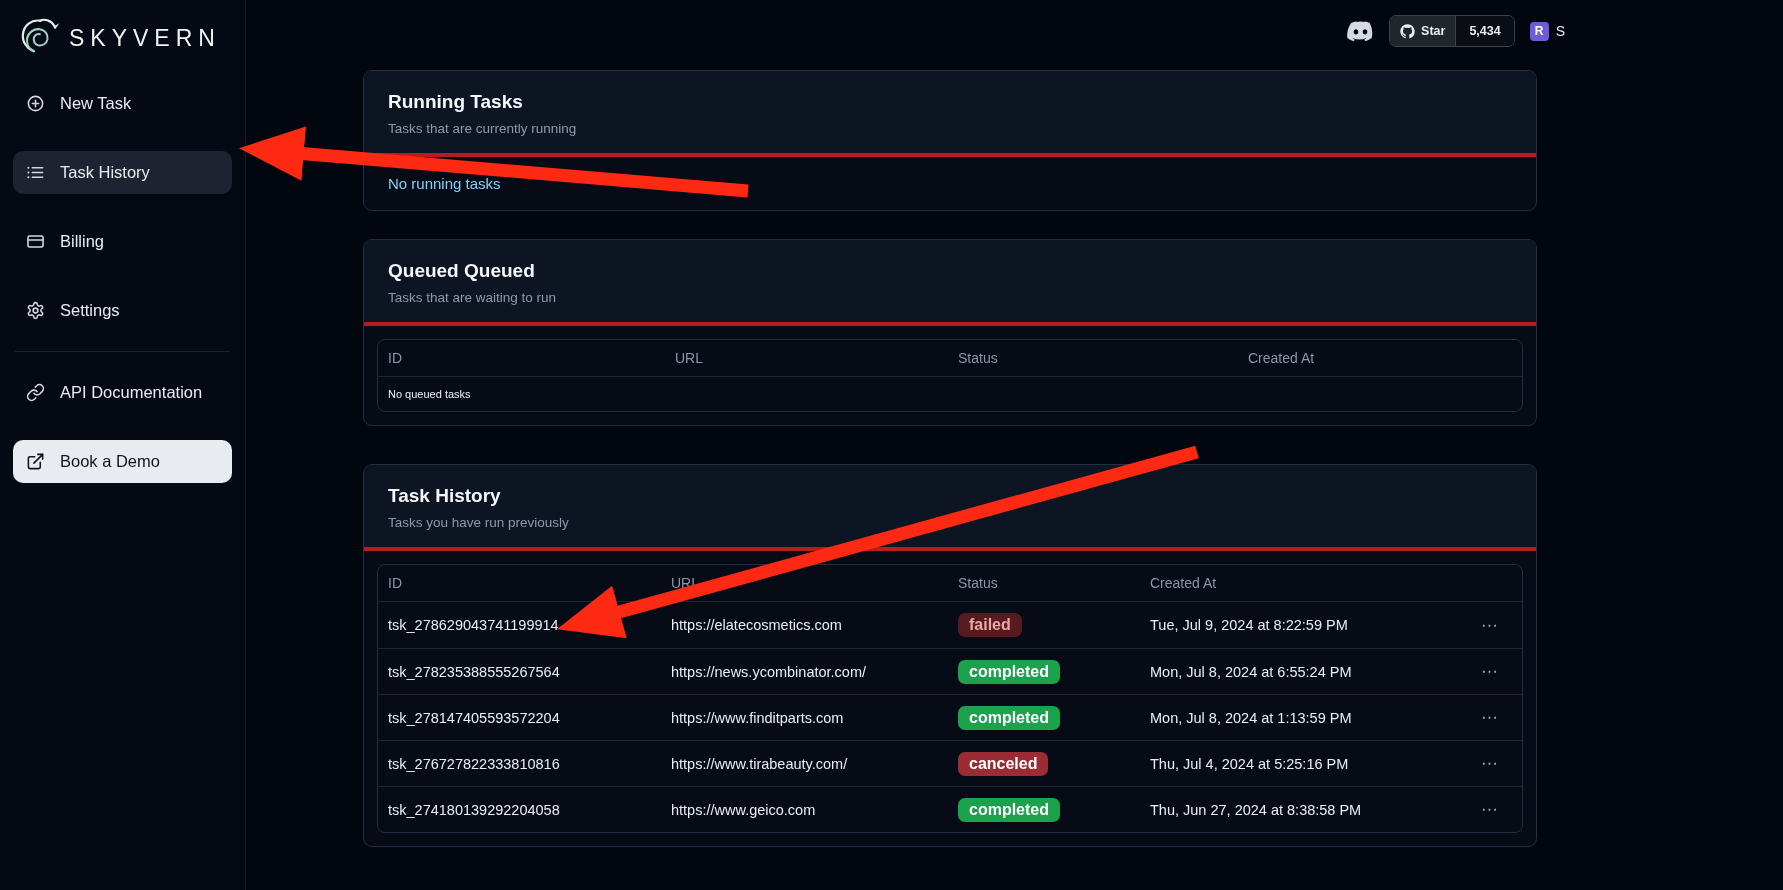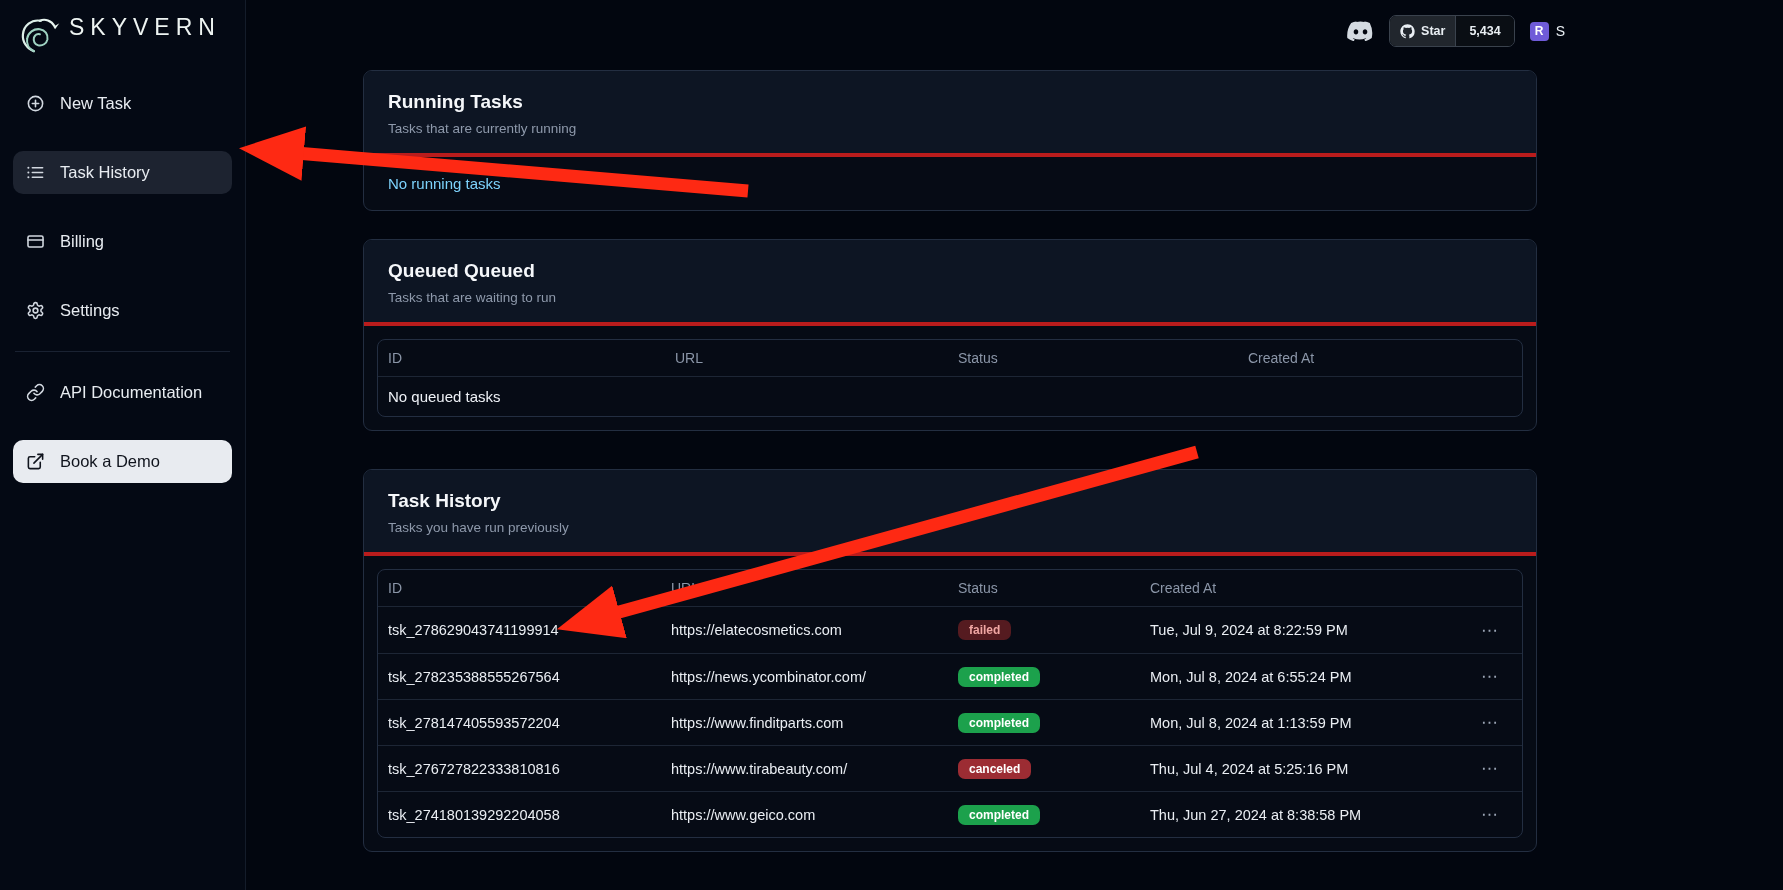--- a/index.html
+++ b/index.html
@@ -16,21 +16,21 @@
   
   .sidebar {
     width: 246px;
     flex-shrink: 0;
     background: #040914;
     border-right: 1px solid #141c2a;
     padding: 10px 13px;
     display: flex;
     flex-direction: column;
   }
-  .logo-row { display: flex; align-items: flex-start; gap: 8px; padding: 4px 4px 20px 4px; }
+  .logo-row { display: flex; align-items: center; gap: 8px; padding: 4px 4px 20px 4px; }
   .logo-text { font-size: 23px; letter-spacing: 6px; font-weight: 400; color: #eef4f2; }
   .nav { display: flex; flex-direction: column; gap: 26px; }
   .nav-item {
     display: flex; align-items: center; gap: 15px;
     padding: 12px 13px; border-radius: 10px;
     font-size: 16.5px; color: #e8ecf1; cursor: pointer;
   }
   .nav-item.active { background: #1d2330; }
   .nav-item svg { width: 19px; height: 19px; stroke: #d2d8e0; fill: none; stroke-width: 2; stroke-linecap: round; stroke-linejoin: round; flex-shrink: 0; }
   .nav-item.demo { background: #e8ebf0; color: #10141d; font-weight: 500; }
@@ -72,27 +72,27 @@
   .card-subtitle { font-size: 13.5px; color: #8e99ab; margin-top: 8px; }
   .empty-row { padding: 18px 24px; font-size: 15px; color: #7dd3fc; }
 
   .card-body { padding: 13px; }
   .inner-table { border: 1px solid #232e41; border-radius: 8px; overflow: hidden; }
   .t-row { display: grid; align-items: center; }
   .queued-grid { grid-template-columns: 287px 283px 290px 1fr; }
   .history-grid { grid-template-columns: 283px 287px 192px 1fr 64px; }
   .t-head > div { padding: 10px 10px; font-size: 14px; color: #8b96a8; }
   .t-head { border-bottom: 1px solid #1d2635; }
-  .t-empty { padding: 11px 10px; font-size: 15px; color: #eef1f6; }
+  .t-empty { padding: 11px 10px; font-size: 11px; color: #eef1f6; }
   .t-body .t-row { height: 46px; cursor: pointer; }
   .t-body .t-row + .t-row { border-top: 1px solid #1d2635; }
   .t-body .t-row > div { padding: 0 10px; font-size: 14.5px; color: #eaeef3; white-space: nowrap; overflow: hidden; }
   .badge {
     display: inline-block; padding: 3px 11px; border-radius: 7px;
-    font-size: 12px; font-weight: 700;
+    font-size: 16px; font-weight: 700;
   }
   .actions-cell { text-align: center; }
   .row-actions {
     background: none; border: none; color: #9aa4b4; cursor: pointer;
     font-size: 17px; letter-spacing: 1px; font-family: inherit;
   }
 
   
   .annot { position: absolute; inset: 0; z-index: 40; pointer-events: none; }
 </style>

